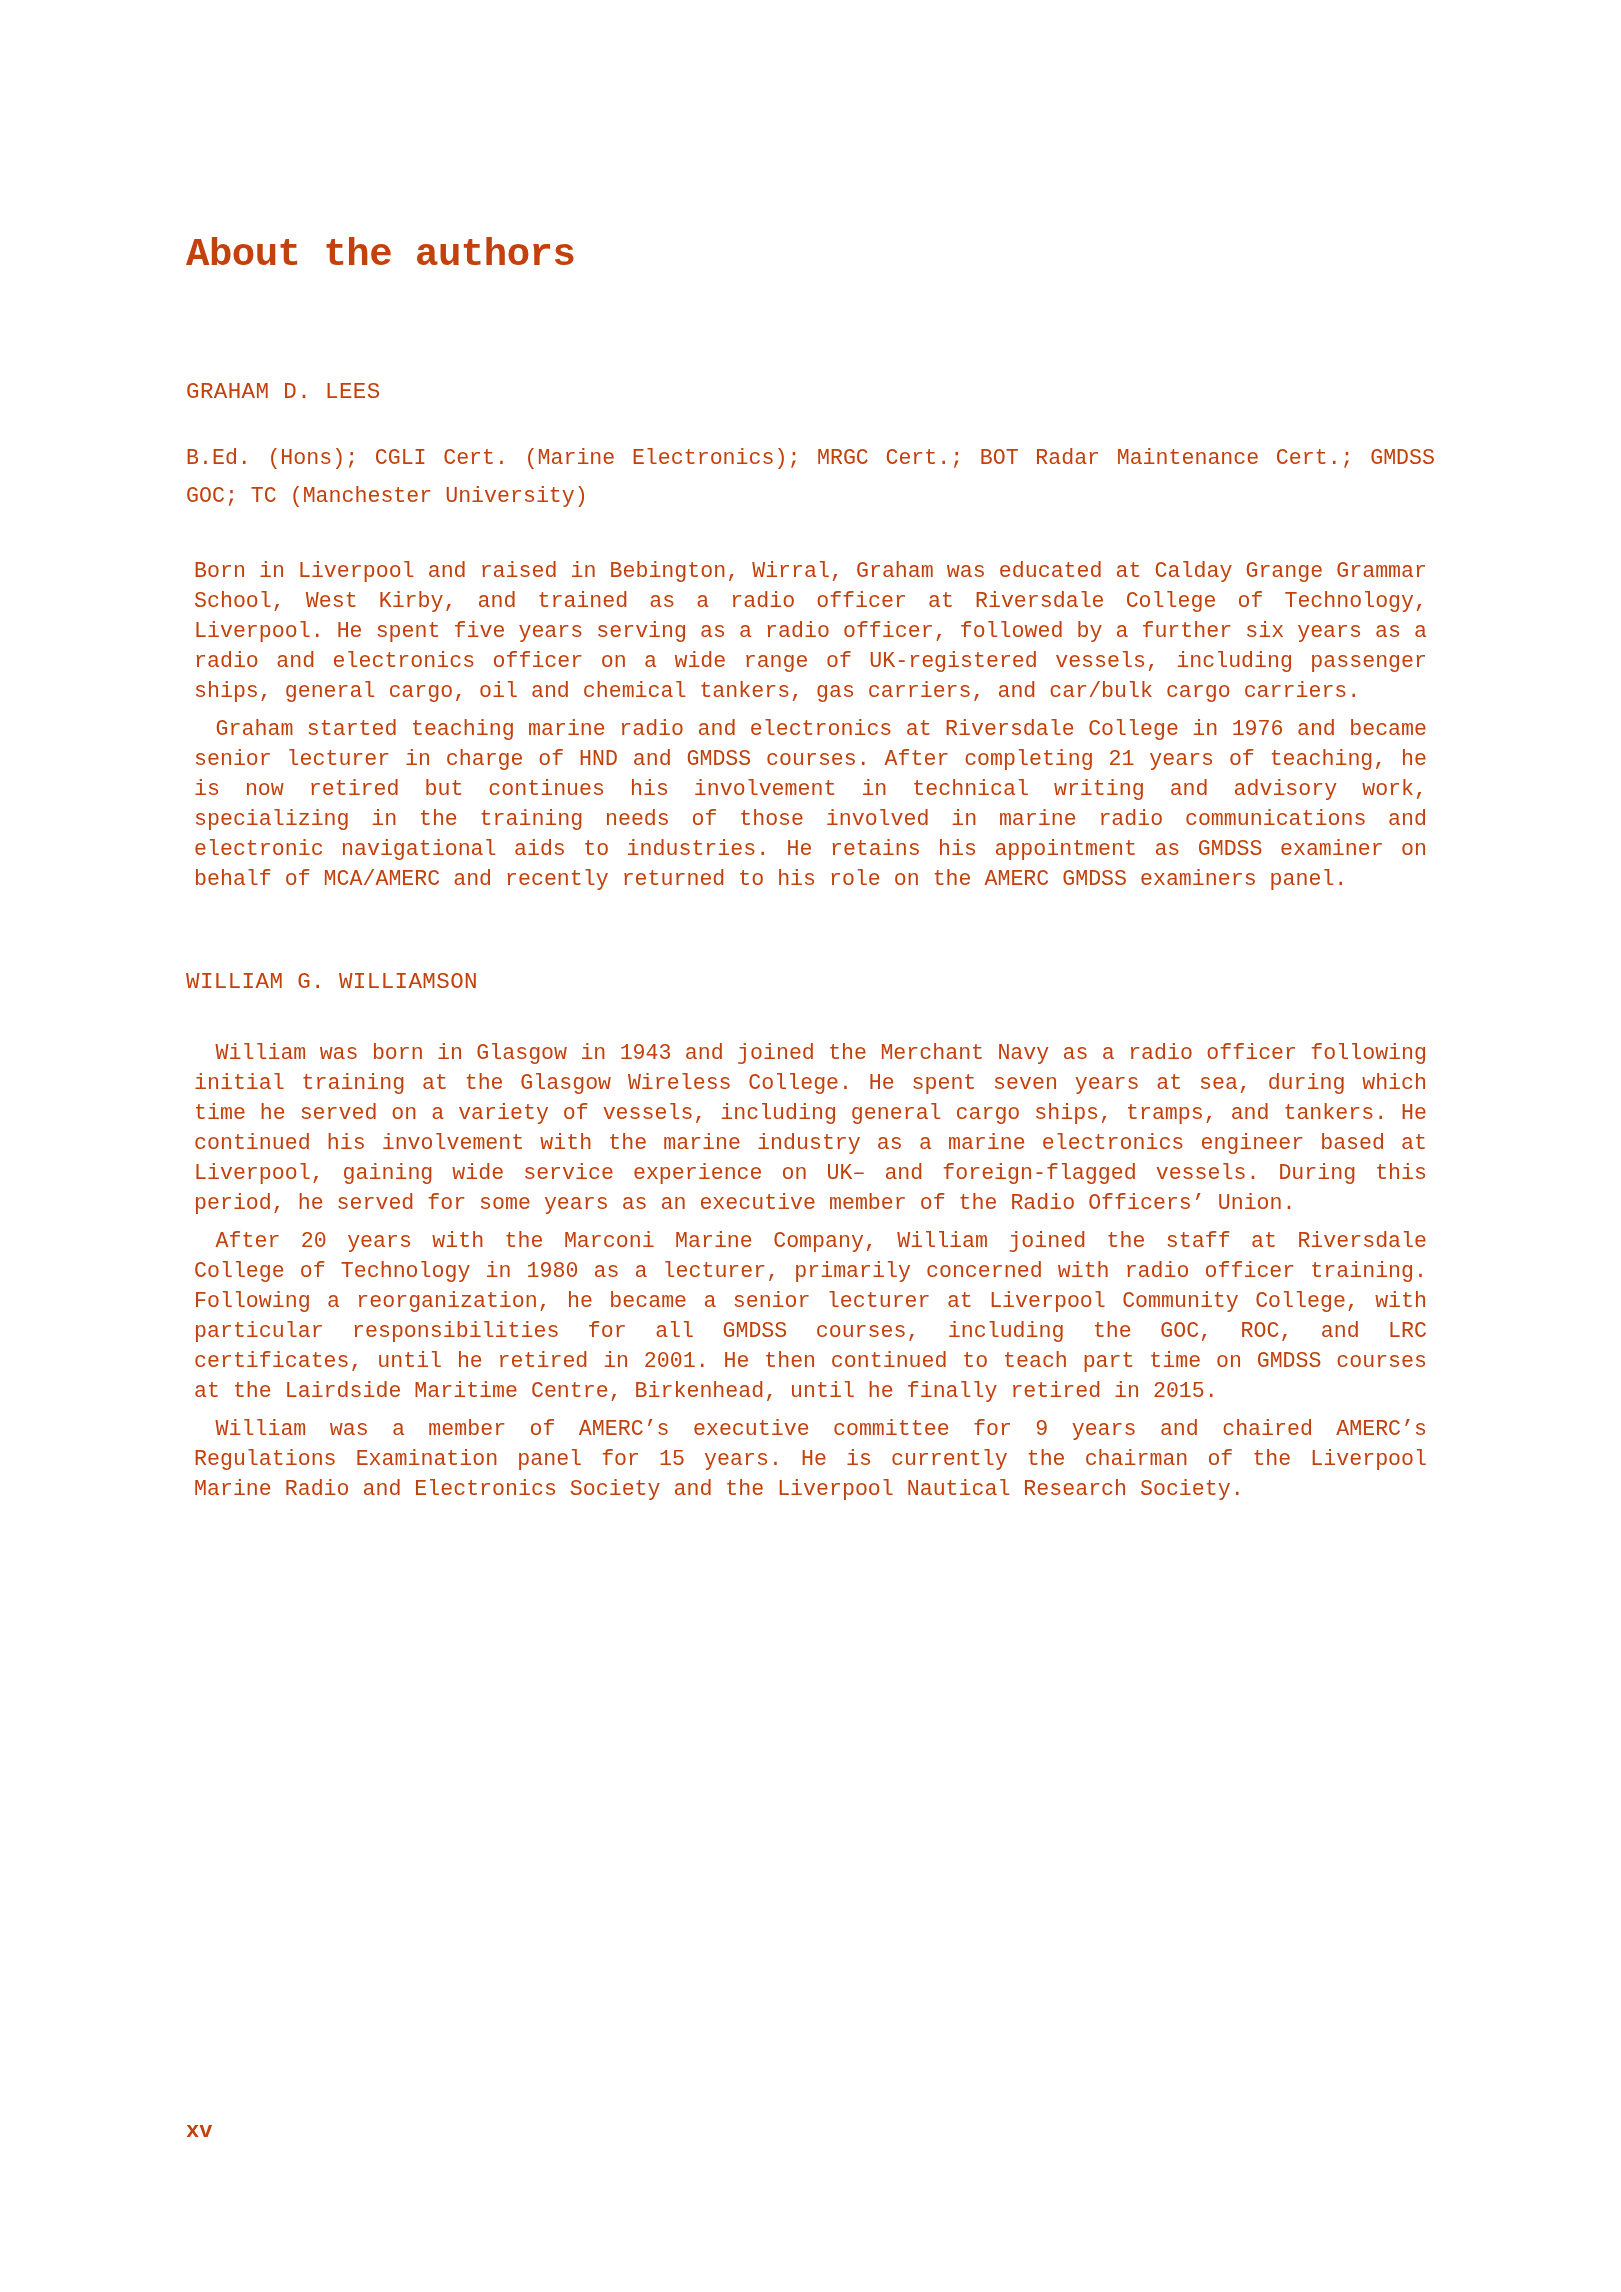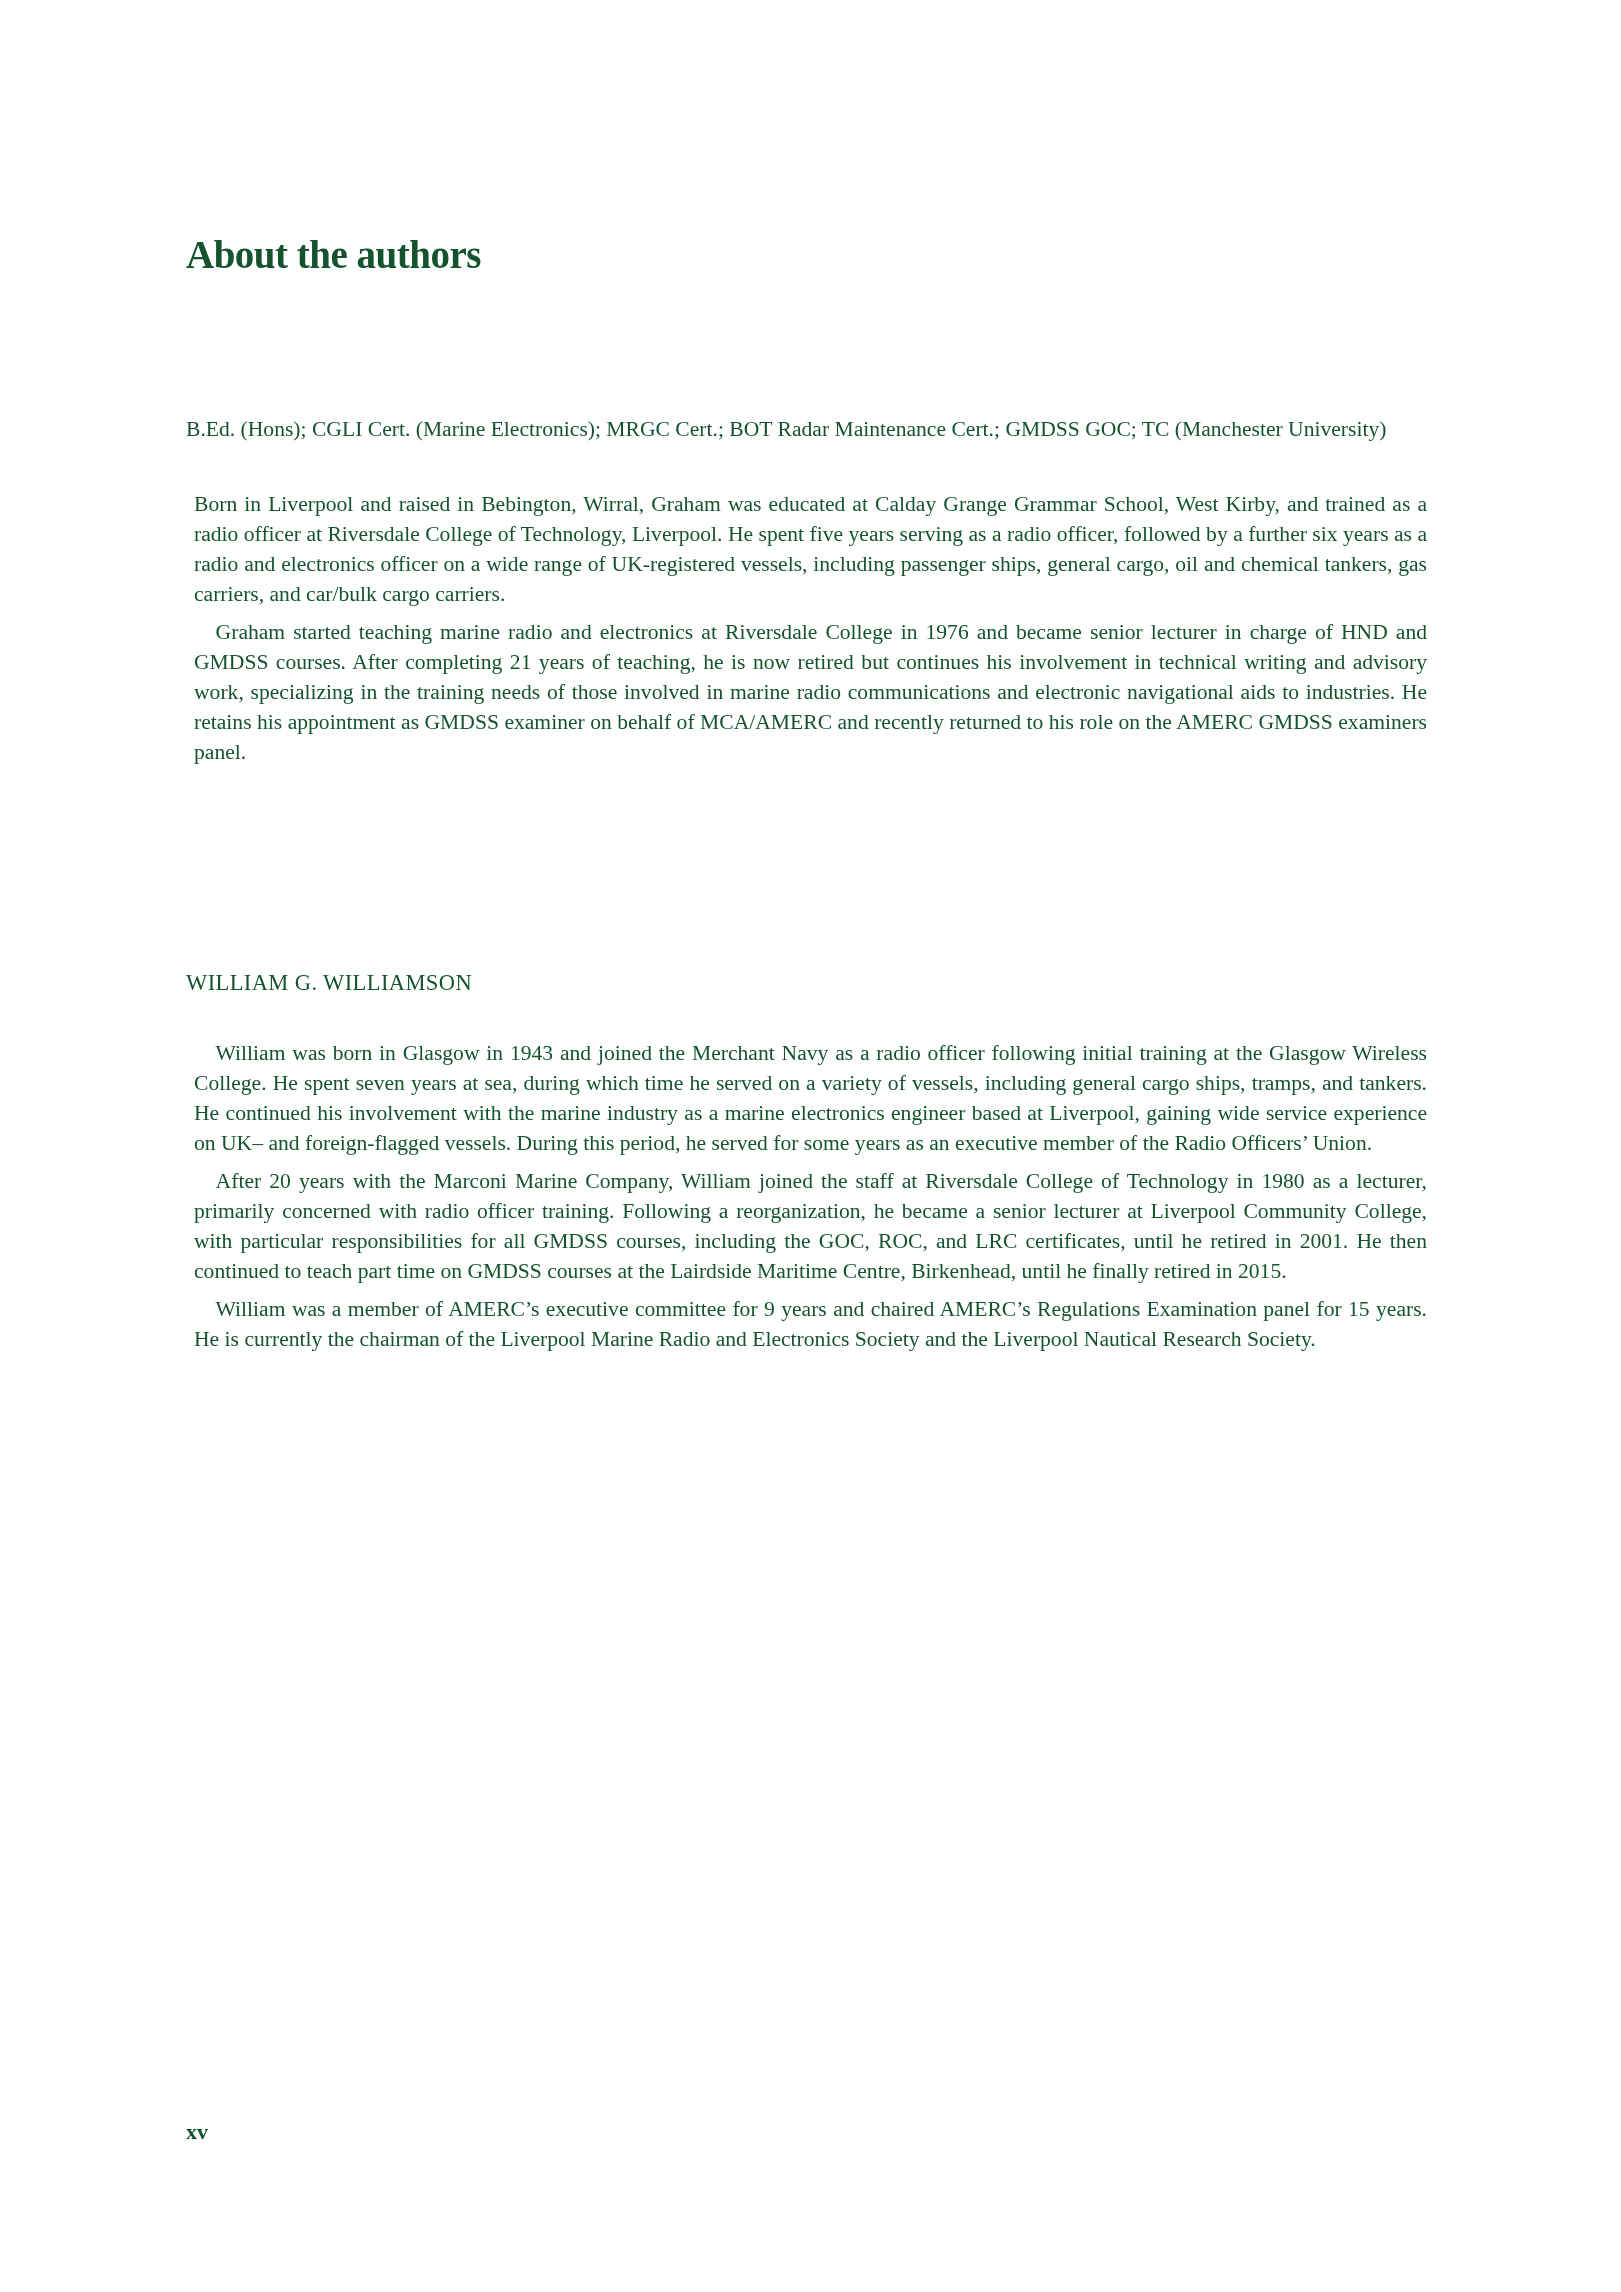--- a/index.html
+++ b/index.html
@@ -5,22 +5,22 @@
   html, body {
     margin: 0;
     padding: 0;
     background: #ffffff;
   }
   .page {
     position: relative;
     width: 1621px;
     height: 2293px;
     background: #ffffff;
-    color: #14532d;
-    font-family: Liberation Serif, serif;
+    color: #c2410c;
+    font-family: Liberation Mono, monospace;
     overflow: hidden;
   }
   .content-col {
     position: absolute;
     left: 186px;
     width: 1249px;
   }
   .chapter-title {
     top: 208px;
     font-size: 39px;
@@ -64,20 +64,21 @@
   }
 </style>
 </head>
 <body>
 
 <div class="page">
 
   <h1 class="content-col chapter-title">About the authors</h1>
 
   <section class="content-col author-section section-graham">
+    <h2 class="author-name">GRAHAM D. LEES</h2>
     <p class="author-credentials">B.Ed. (Hons); CGLI Cert. (Marine Electronics); MRGC Cert.; BOT Radar Maintenance Cert.; GMDSS GOC; TC (Manchester University)</p>
     <div class="bio">
       <p class="para">Born in Liverpool and raised in Bebington, Wirral, Graham was educated at Calday Grange Grammar School, West Kirby, and trained as a radio officer at Riversdale College of Technology, Liverpool. He spent five years serving as a radio officer, followed by a further six years as a radio and electronics officer on a wide range of UK-registered vessels, including passenger ships, general cargo, oil and chemical tankers, gas carriers, and car/bulk cargo carriers.</p>
       <p class="para indent">Graham started teaching marine radio and electronics at Riversdale College in 1976 and became senior lecturer in charge of HND and GMDSS courses. After completing 21 years of teaching, he is now retired but continues his involvement in technical writing and advisory work, specializing in the training needs of those involved in marine radio communications and electronic navigational aids to industries. He retains his appointment as GMDSS examiner on behalf of MCA/AMERC and recently returned to his role on the AMERC GMDSS examiners panel.</p>
     </div>
   </section>
 
   <section class="content-col author-section section-william">
     <h2 class="author-name">WILLIAM G. WILLIAMSON</h2>
     <div class="bio">

